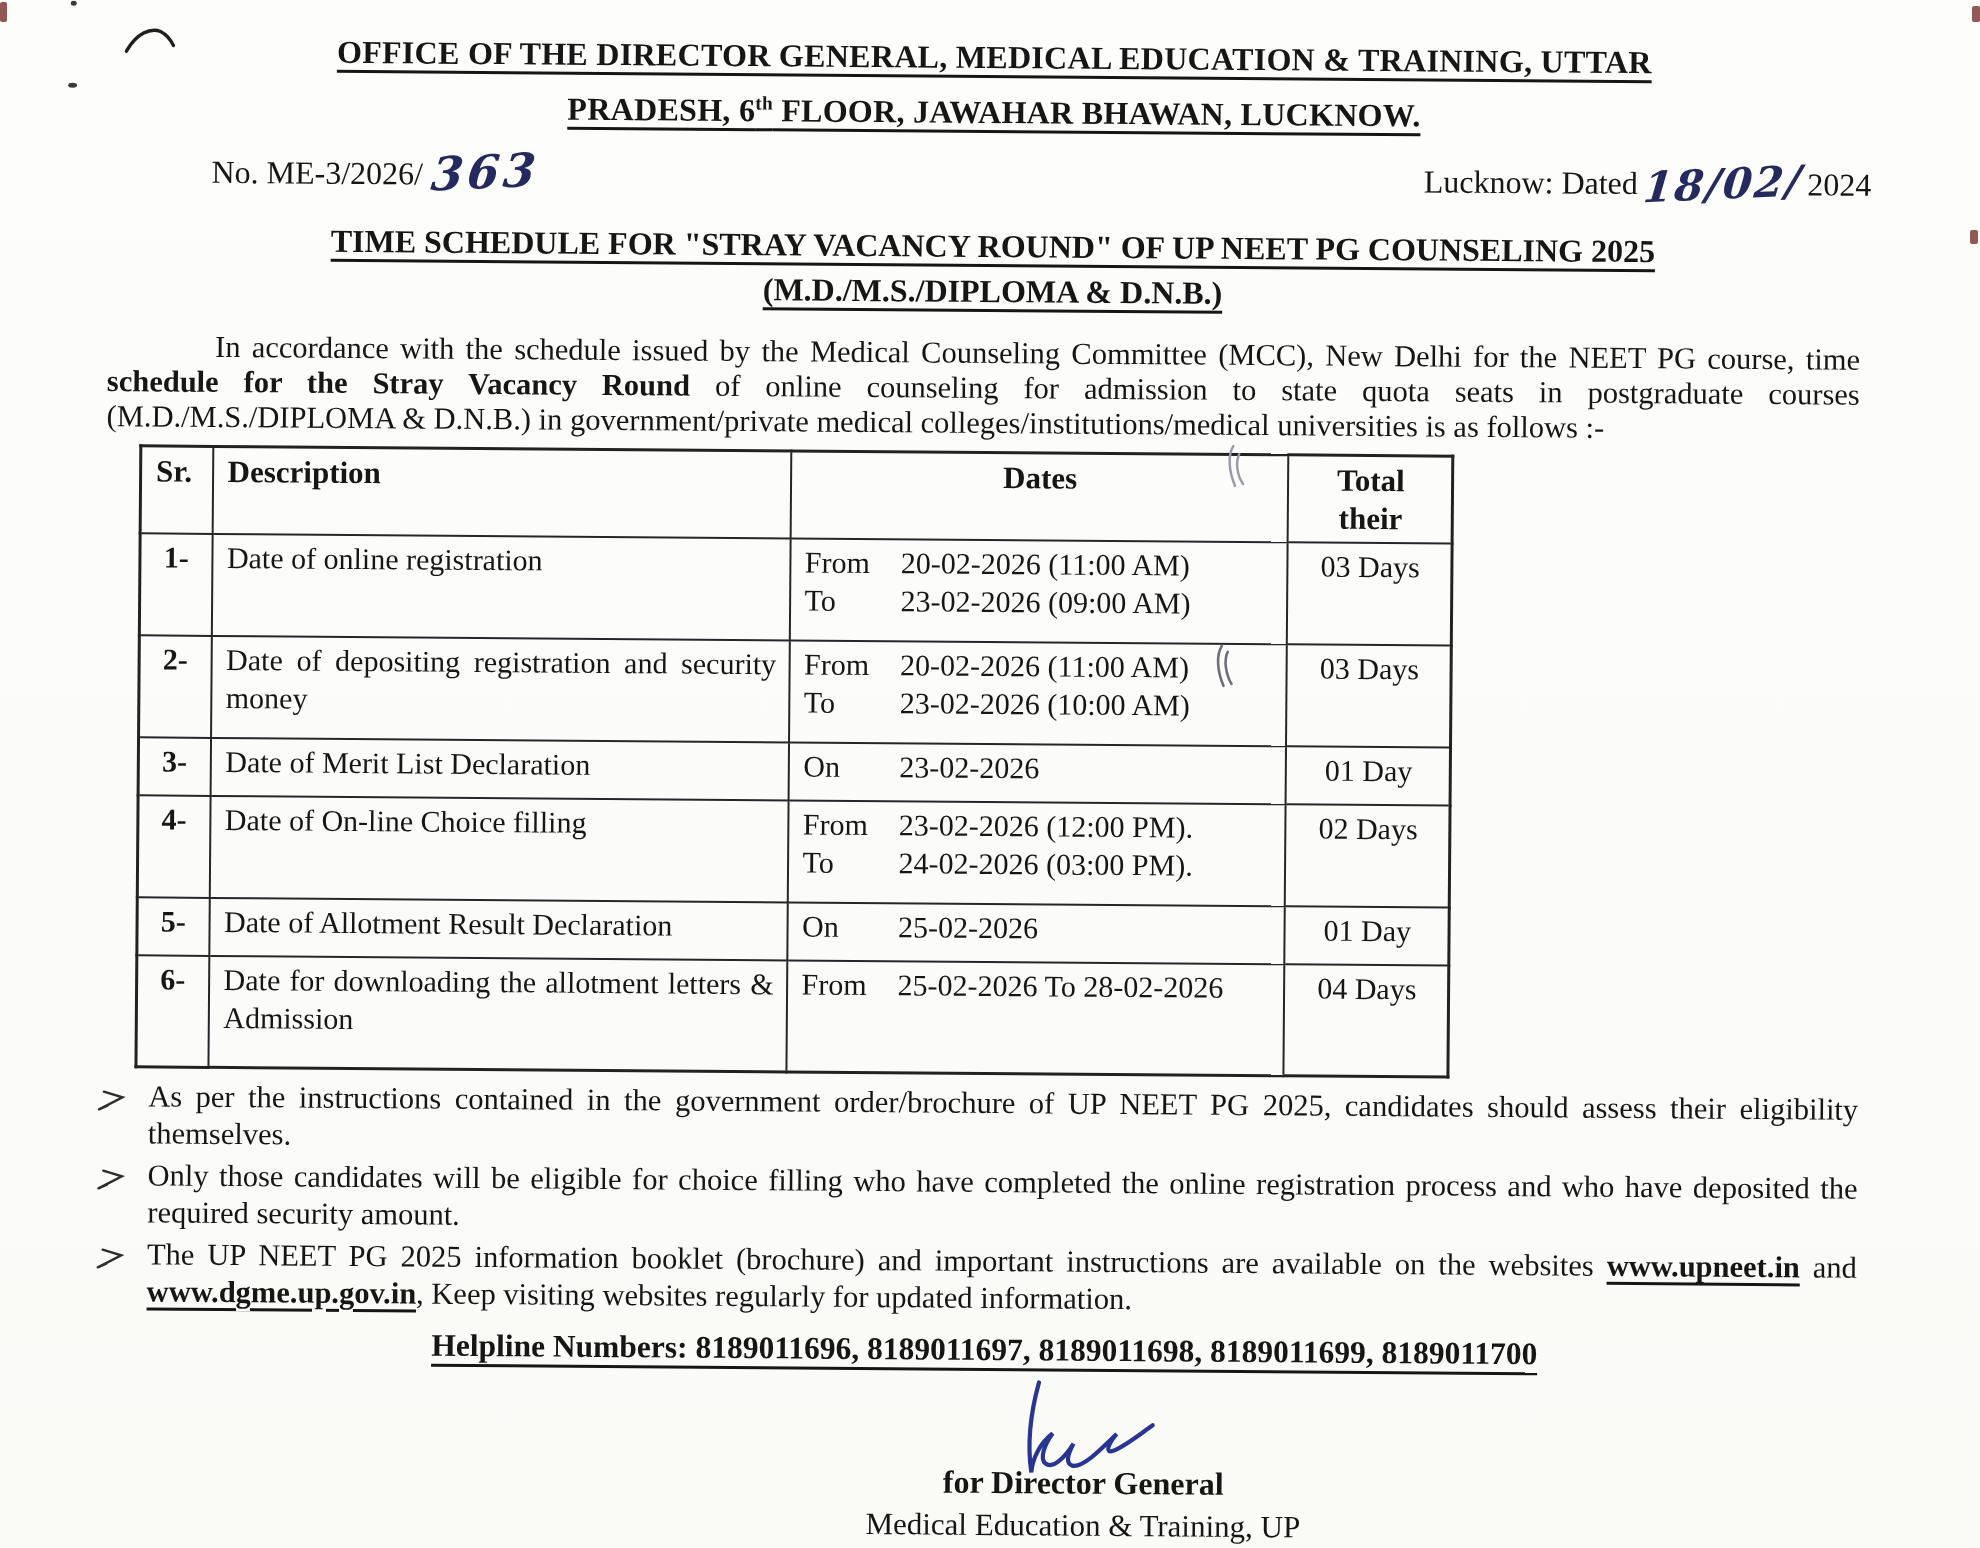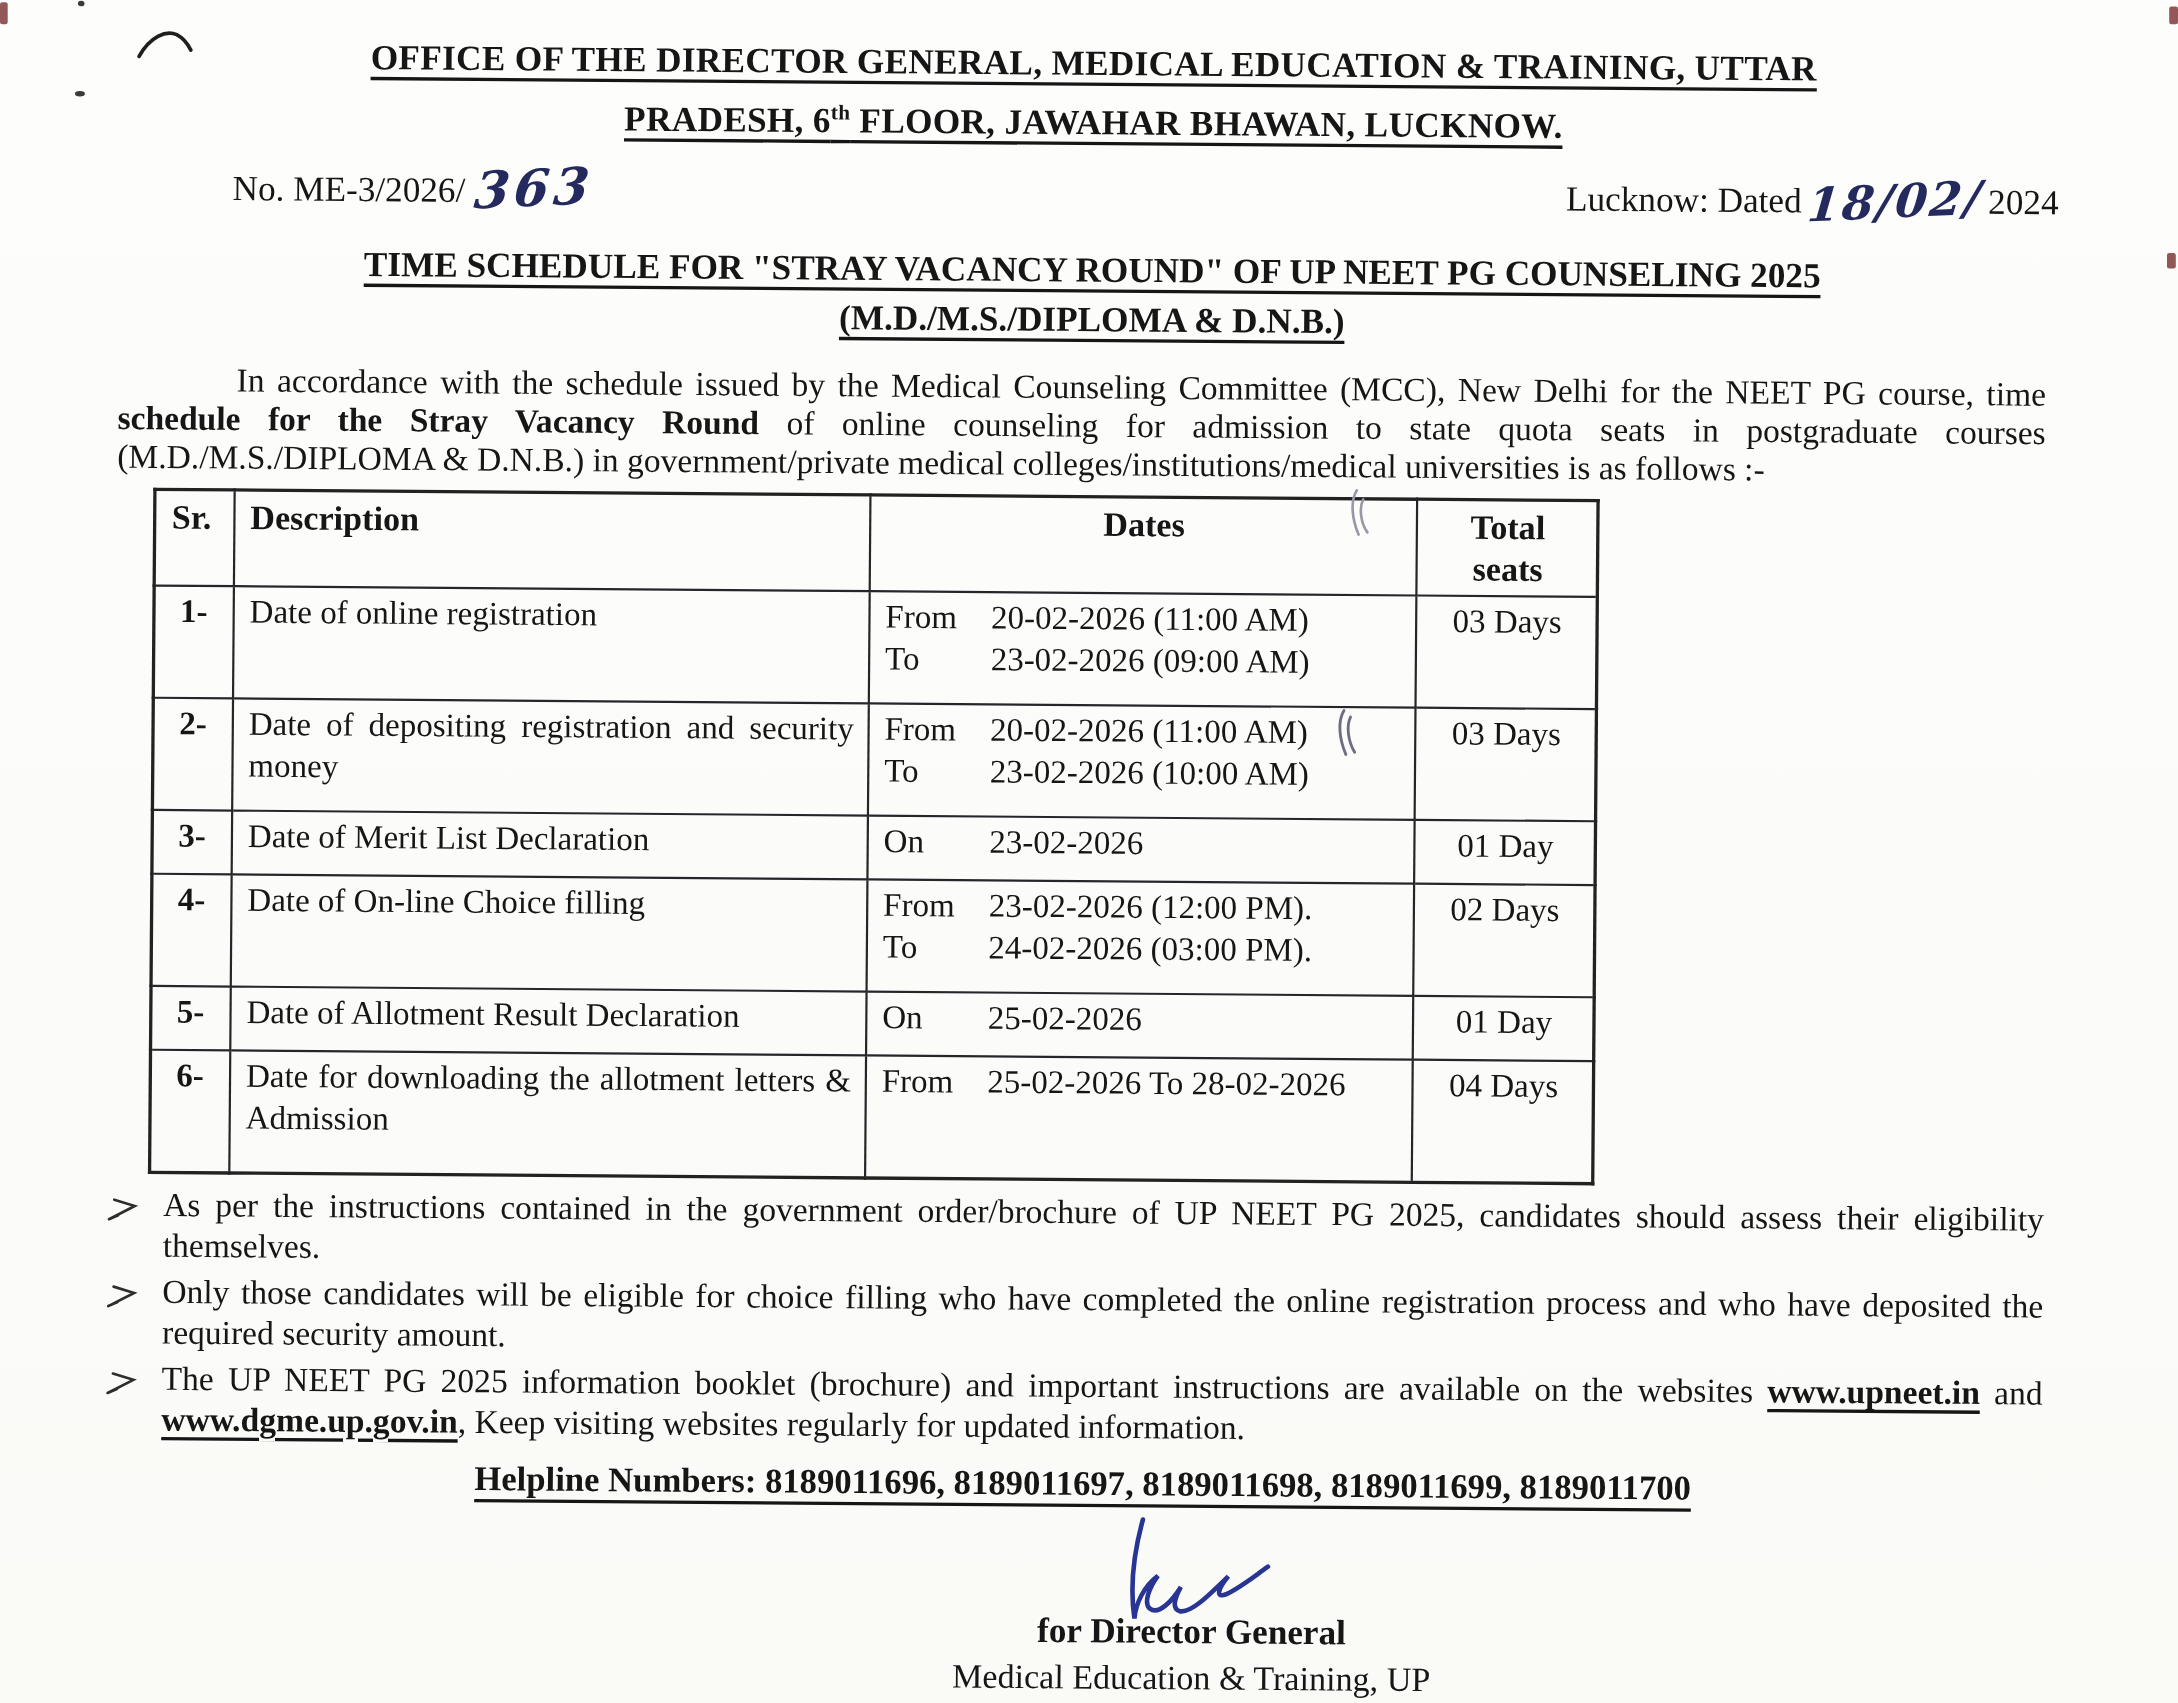--- a/index.html
+++ b/index.html
@@ -106,21 +106,21 @@
           <col class="c-sr">
           <col class="c-desc">
           <col class="c-dates">
           <col class="c-total">
         </colgroup>
       <thead>
         <tr>
           <th class="l">Sr.</th>
           <th class="l">Description</th>
           <th class="c">Dates</th>
-          <th class="c">Total seats</th>
+          <th class="c">Total their</th>
         </tr>
       </thead>
       <tbody>
         <tr class="r-tall">
           <td class="sr">1-</td>
           <td class="desc">Date of online registration</td>
           <td>
             <div class="dline"><span class="dlbl">From</span><span>20-02-2026 (11:00 AM)</span></div>
             <div class="dline"><span class="dlbl">To</span><span>23-02-2026 (09:00 AM)</span></div>
           </td>

